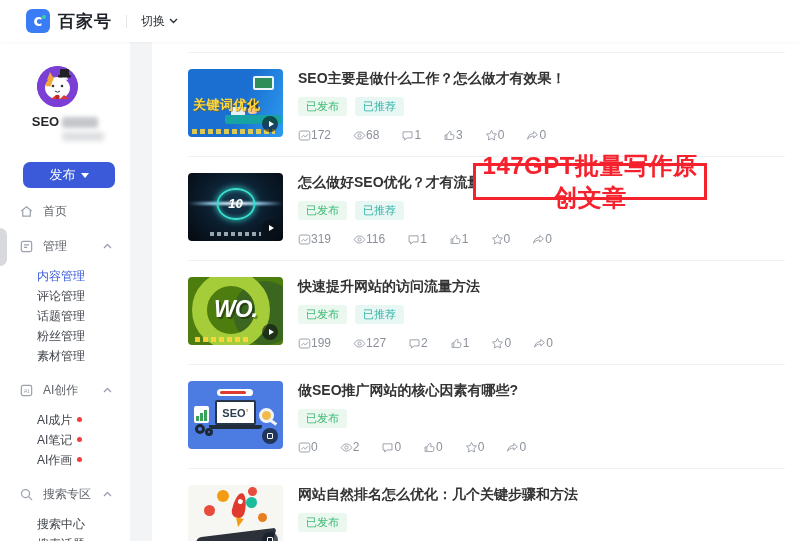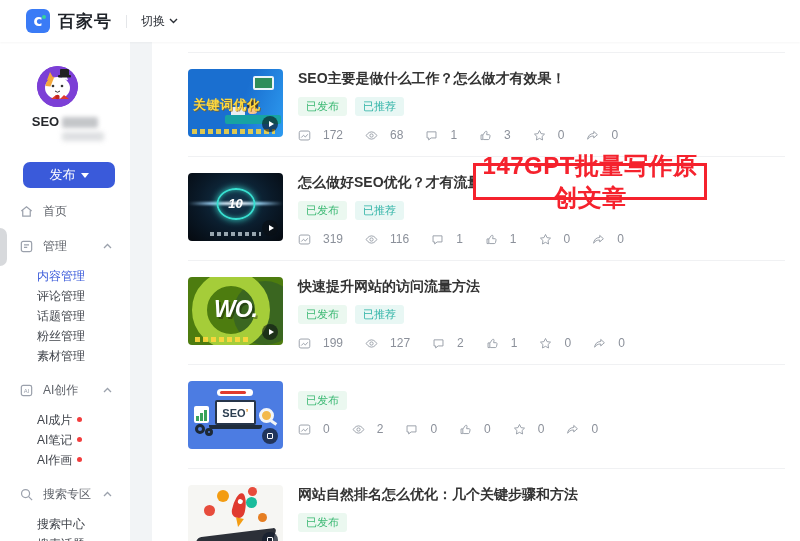--- a/index.html
+++ b/index.html
@@ -50,21 +50,21 @@
   .row { margin:0 15px 0 36px; border-top:1px solid #f0f1f3; padding-top:16px; height:104px; }
   .row-flex { display:flex; }
   .thumb { position:relative; width:95px; height:68px; border-radius:4px; overflow:hidden; flex:none; cursor:pointer; }
   .info { margin-left:15px; padding-top:1px; }
   .title { font-size:14px; font-weight:600; color:#333; cursor:pointer; }
   .badges { margin-top:9px; display:flex; gap:8px; }
   .badge { font-size:11px; line-height:1; padding:4px 8px; border-radius:3px; }
   .badge.pub { color:#3bb873; background:#ebf8f0;text-align:center; }
   .badge.rec { color:#2fb3a6; background:#e8f7f4; }
   .stats { margin-top:12px; display:flex; gap:22px; align-items:center; color:#8b909a; font-size:12px; }
-  .stat { display:flex; align-items:center; gap:12px; }
+  .stat { display:flex; align-items:center; gap:0; }
   .stat svg { display:block; }
 
   
   .play { position:absolute; right:5px; bottom:5px; width:16px; height:16px; border-radius:50%;
           background:rgba(10,15,20,.6); display:flex; align-items:center; justify-content:center; }
   .play i { display:block; width:0; height:0; border-left:5px solid #fff; border-top:3.5px solid transparent;
             border-bottom:3.5px solid transparent; margin-left:2px; }
   .corner-doc { position:absolute; right:5px; bottom:5px; width:16px; height:16px; border-radius:50%;
                 background:rgba(20,30,45,.75); display:flex; align-items:center; justify-content:center; }
   .corner-doc i { display:block; width:6px; height:6px; border:1.5px solid #fff; border-radius:1px; }
@@ -451,20 +451,21 @@
             </span>
           <span class="g1"></span>
             <span class="g2"></span>
           <span class="mag"></span>
             <span class="magh"></span>
           <span class="corner-doc">
               <i></i>
             </span>
         </div>
         <div class="info">
+          <div class="title">做SEO推广网站的核心因素有哪些?</div>
           <div class="badges">
             <span class="badge pub">已发布</span>
           </div>
           <div class="stats">
             <span class="stat">
                 <svg width="13" height="13" viewBox="0 0 16 16" fill="none" stroke="#9aa0aa" stroke-width="1.2">
                   <rect x="1.5" y="2.5" width="13" height="11" rx="2"></rect>
                   <path d="M4 10.5l2.8-2.8 2.2 2.2 3-3.4"></path>
                 </svg>
                 <span>0</span>

